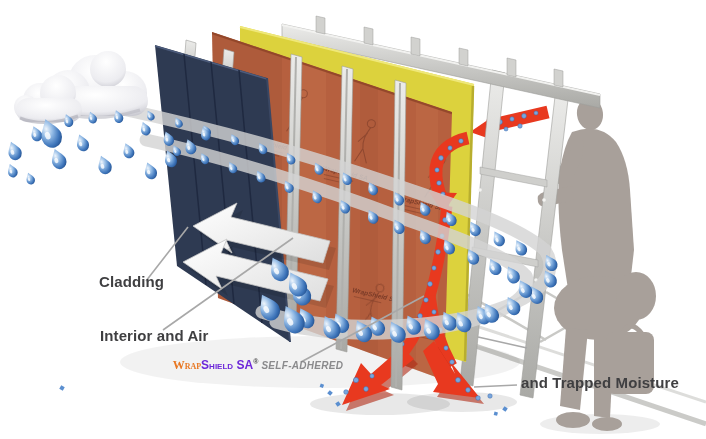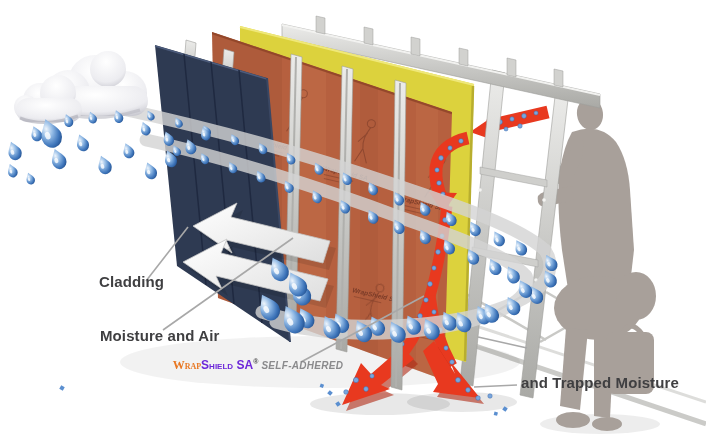--- a/index.html
+++ b/index.html
@@ -356,21 +356,21 @@
     <line x1="146" y1="281" x2="188" y2="227"></line>
     <line x1="163" y1="330" x2="293" y2="238"></line>
     <line x1="301" y1="362" x2="424" y2="296"></line>
     <line x1="527" y1="348" x2="478" y2="337"></line>
     <line x1="517" y1="385" x2="474" y2="387"></line>
   </g>
 </svg>
 
 <div class="lbl" style="left:99px;top:276px;">Cladding</div>
 
-<div class="lbl" style="left:100px;top:330px;">Moisture and Air</div>
+<div class="lbl" style="left:100px;top:330px;">Interior and Air</div>
 
 <div class="brand-wrap">
   <div class="brand-l1">
     <span class="b-orange">Wrap</span><span class="b-dark">Shield</span><span class="b-dark"> SA</span><span class="b-reg">®</span><span class="b-tag"> SELF-ADHERED</span>
   </div>
 </div>
 
 
 <div class="lbl" style="left:521px;top:377px;">
   <div>and Trapped Moisture</div>

